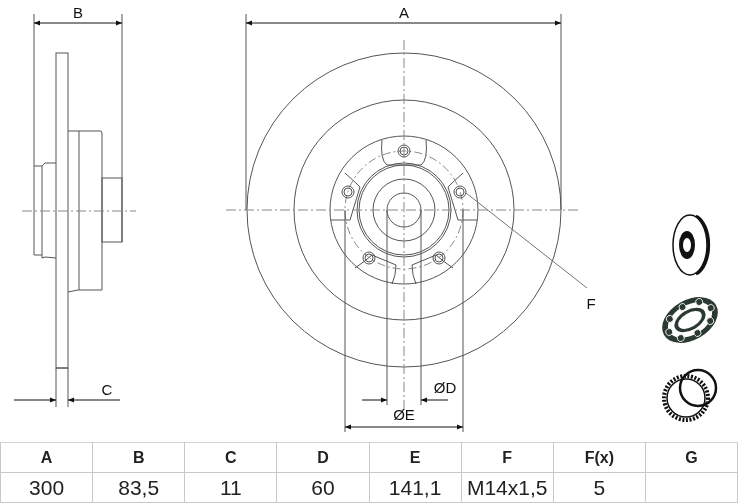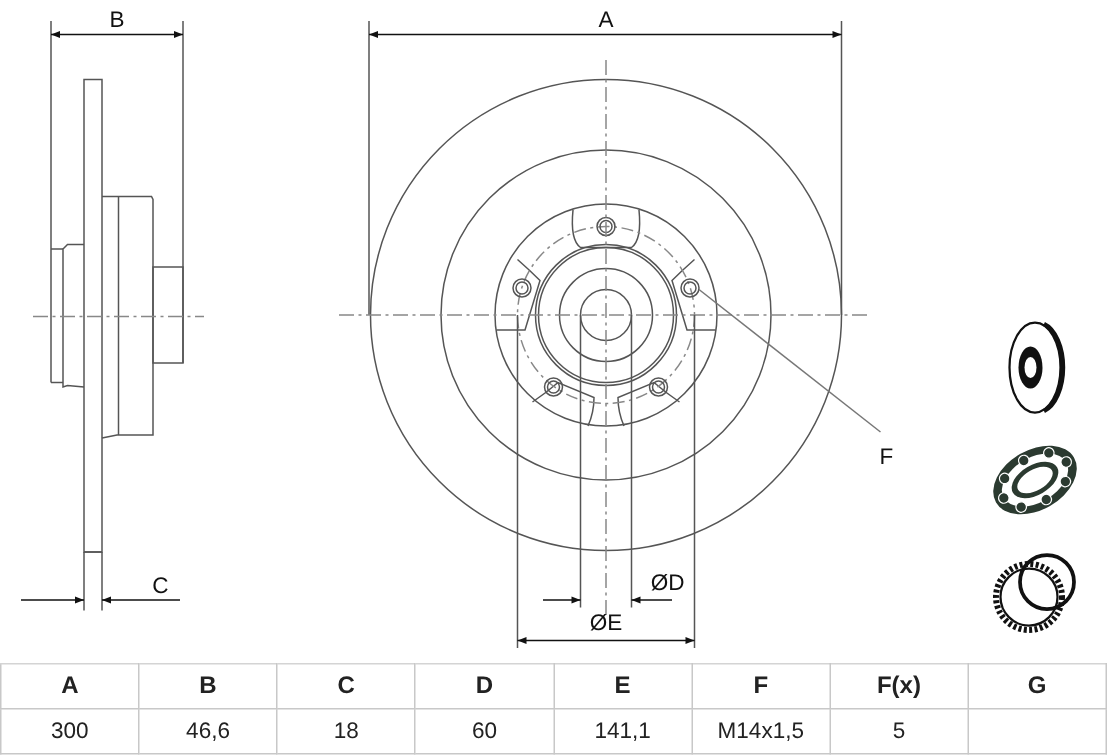--- a/index.html
+++ b/index.html
@@ -2,21 +2,21 @@
 <html><head>
 <meta charset="utf-8">
 <style>
   html, body { margin: 0; padding: 0; background: #ffffff; }
   body { width: 738px; height: 504px; position: relative; overflow: hidden; font-family: "Liberation Sans", sans-serif; }
   #drawing { position: absolute; left: 0; top: 0; width: 738px; height: 440px; }
   .dimlabel { font-family: "Liberation Sans", sans-serif; font-size: 15px; fill: #111; }
   #spec-table { position: absolute; left: 0; top: 442px; width: 738px; border-collapse: collapse; table-layout: fixed; }
   #spec-table td, #spec-table th { border: 1px solid #c8c8c8; text-align: center; height: 29px; padding: 0; color: #222; }
   #spec-table th { font-weight: bold; font-size: 16px; font-family: "Liberation Sans", sans-serif; }
-  #spec-table td { font-size: 15px; font-family: "Liberation Sans", sans-serif; }
+  #spec-table td { font-size: 21px; font-family: "Liberation Sans", sans-serif; }
   #spec-table tr:first-child th { border-top: 1px solid #d4d4d4; }
 </style>
 </head>
 <body>
 
 <svg id="drawing" viewBox="0 0 738 440" xmlns="http://www.w3.org/2000/svg">
   <defs>
     <marker id="arr" viewBox="0 0 10 10" refX="10" refY="5" markerWidth="8" markerHeight="6" orient="auto-start-reverse">
       <path d="M0,1 L10,5 L0,9 z" fill="#111"></path>
     </marker>
@@ -148,22 +148,22 @@
     <th>B</th>
     <th>C</th>
     <th>D</th>
     <th>E</th>
     <th>F</th>
     <th>F(x)</th>
     <th>G</th>
   </tr>
   <tr>
     <td>300</td>
-    <td>46,6</td>
-    <td>18</td>
+    <td>83,5</td>
+    <td>11</td>
     <td>60</td>
     <td>141,1</td>
     <td>M14x1,5</td>
     <td>5</td>
     <td></td>
   </tr>
 </tbody>
   </table>
 
 </body></html>

